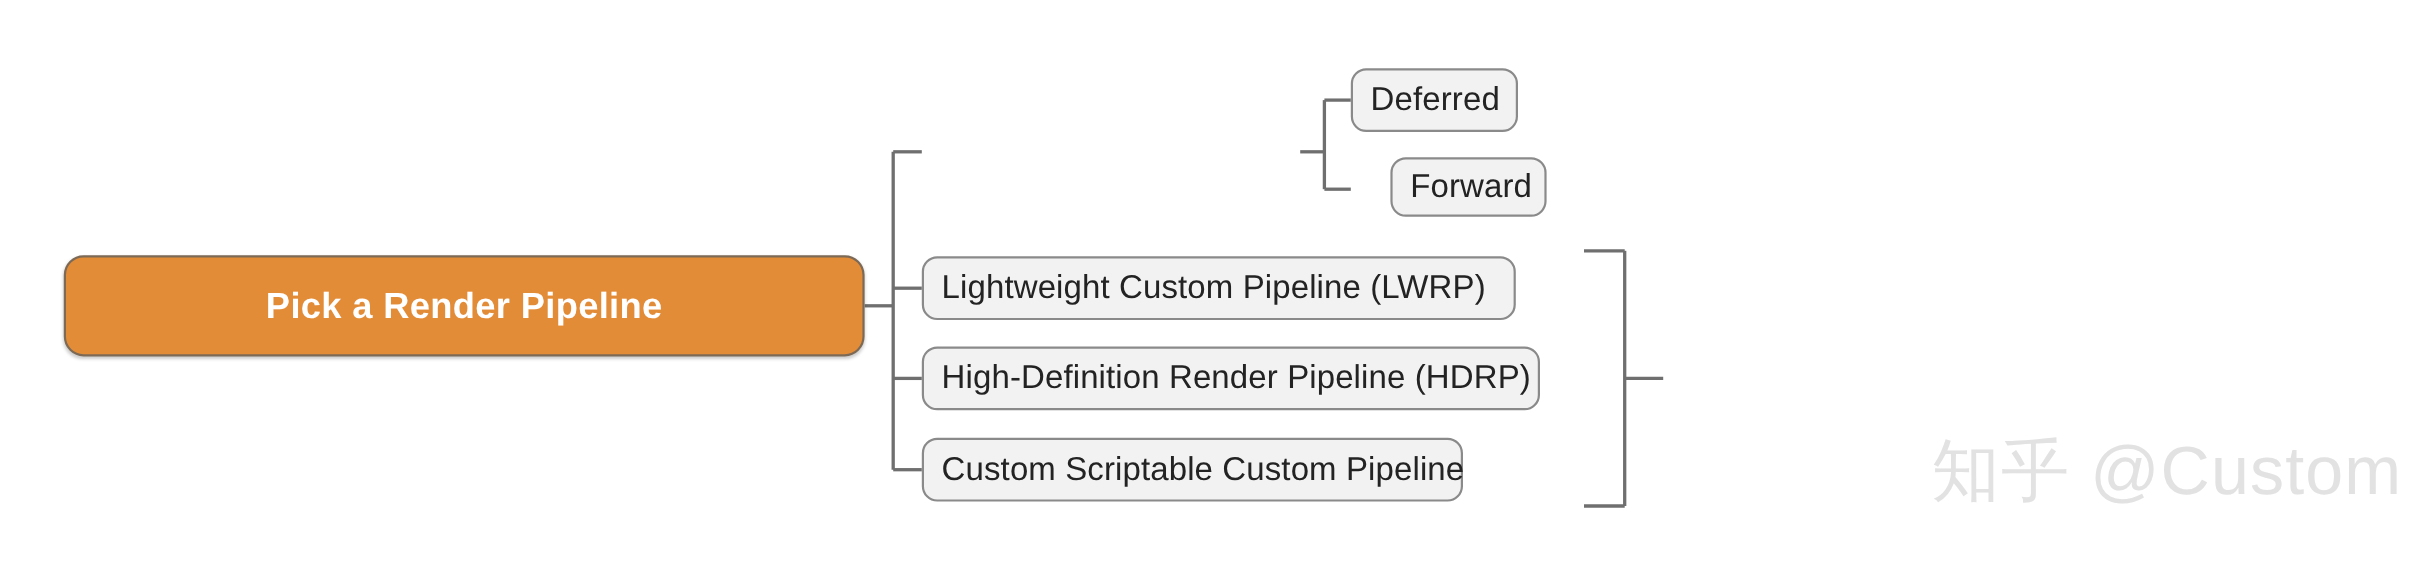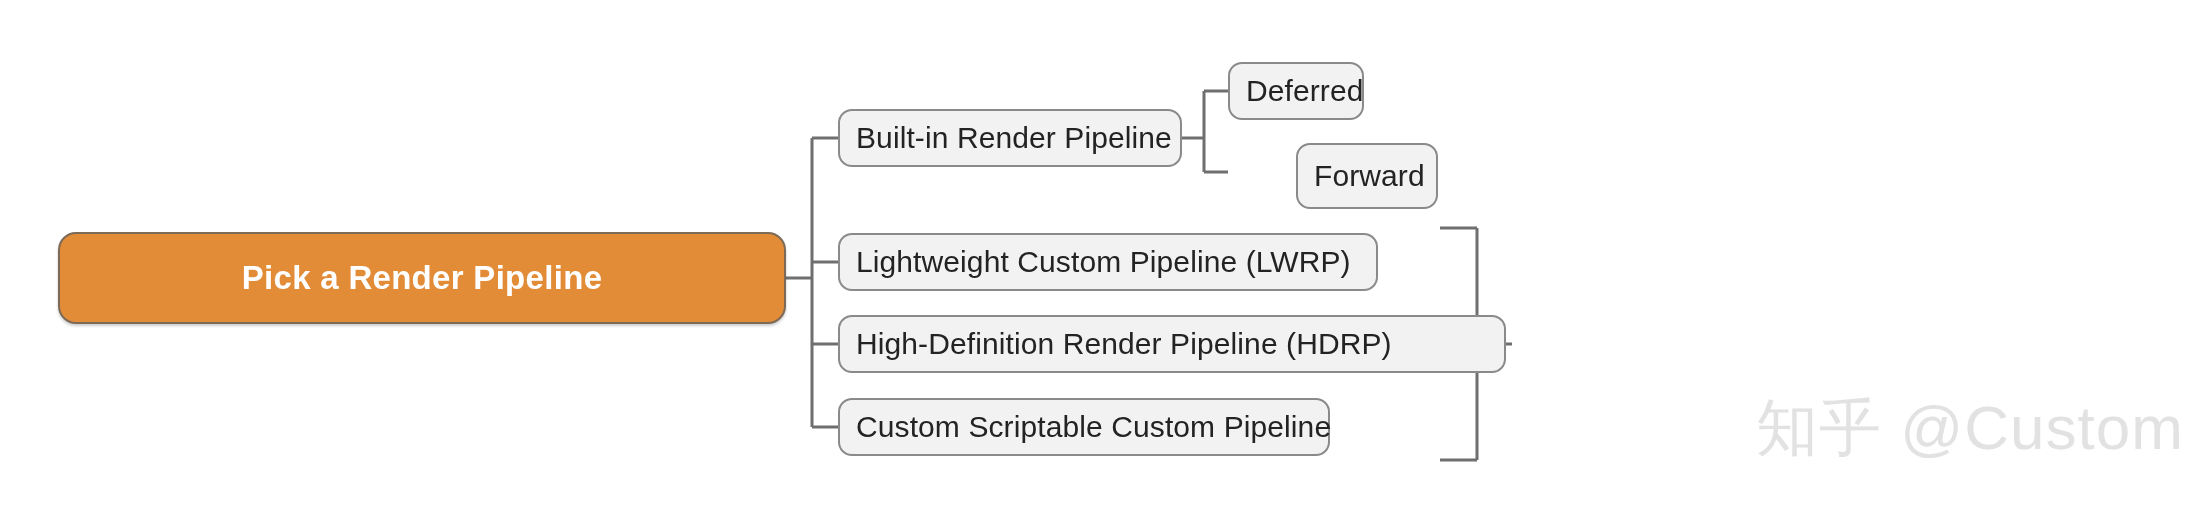--- a/index.html
+++ b/index.html
@@ -62,25 +62,25 @@
     font-weight: bold;
     justify-content: center;
     letter-spacing: .3px;
     box-shadow: 0 2px 3px rgba(0,0,0,.20);
   }
 
   
   #root-node      { left: 58px;  top: 232px; width: 728px; height: 92px; text-align: center; }
 
   #node-builtin   { left: 838px; top: 109px; width: 344px; height: 58px; }
-  #node-deferred  { left: 1228px; top: 62px;  width: 136px; height: 58px; }
-  #node-forward   { left: 1296px; top: 143px; width: 142px; height: 66px; }
+  #node-deferred  { left: 1228px; top: 62px;  width: 152px; height: 58px; }
+  #node-forward   { left: 1264px; top: 143px; width: 142px; height: 54px; }
 
   #node-lwrp      { left: 838px; top: 233px; width: 540px; height: 58px; }
-  #node-hdrp      { left: 838px; top: 315px; width: 668px; height: 58px; }
+  #node-hdrp      { left: 838px; top: 315px; width: 562px; height: 58px; }
   #node-custom    { left: 838px; top: 398px; width: 492px; height: 58px; }
 
   
   #srp-label {
     position: absolute;
     left: 1520px;
     top: 318px;
     font-size: 34px;
     font-weight: bold;
     color: #6e6e6e;
@@ -127,23 +127,20 @@
       <path d="M 1477 228 L 1477 460"></path>
       <path d="M 1440 460 L 1477 460"></path>
       <path d="M 1477 344 L 1512 344"></path>
     </g>
   </svg>
 
   <div class="node node-root" id="root-node">
     <span>Pick a Render Pipeline</span>
   </div>
 
-  <div class="node node-gray" id="node-builtin">
-    <span>Built-in Render Pipeline</span>
-  </div>
 
   <div class="node node-gray" id="node-lwrp">
     <span>Lightweight Custom Pipeline (LWRP)</span>
   </div>
 
   <div class="node node-gray" id="node-hdrp">
     <span>High-Definition Render Pipeline (HDRP)</span>
   </div>
 
   <div class="node node-gray" id="node-custom">

